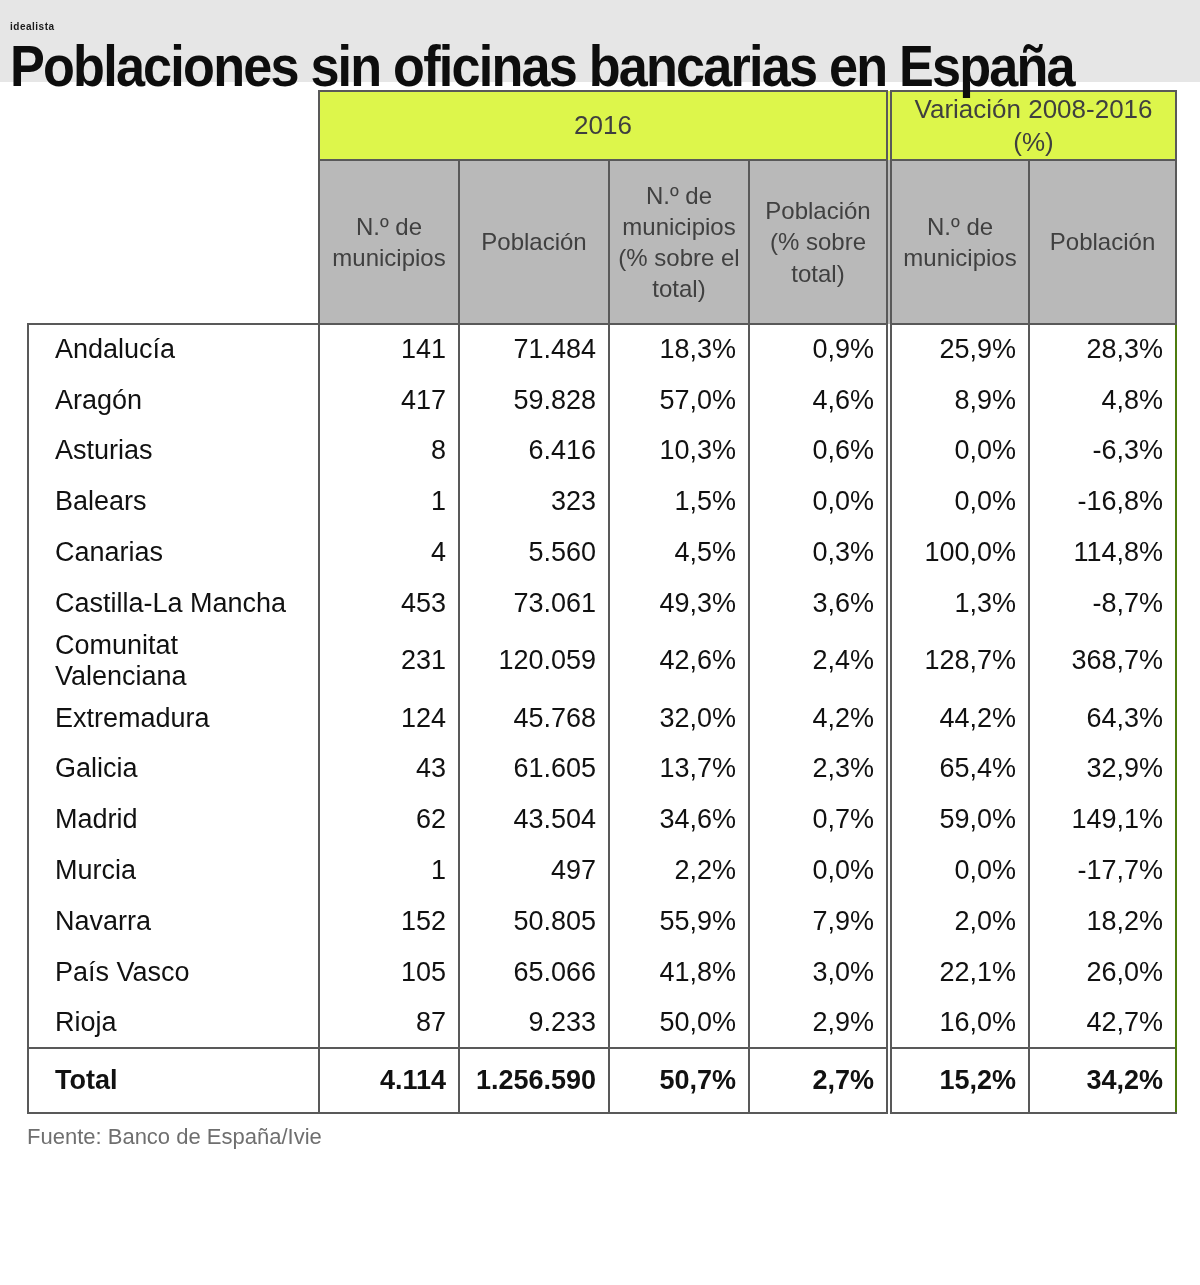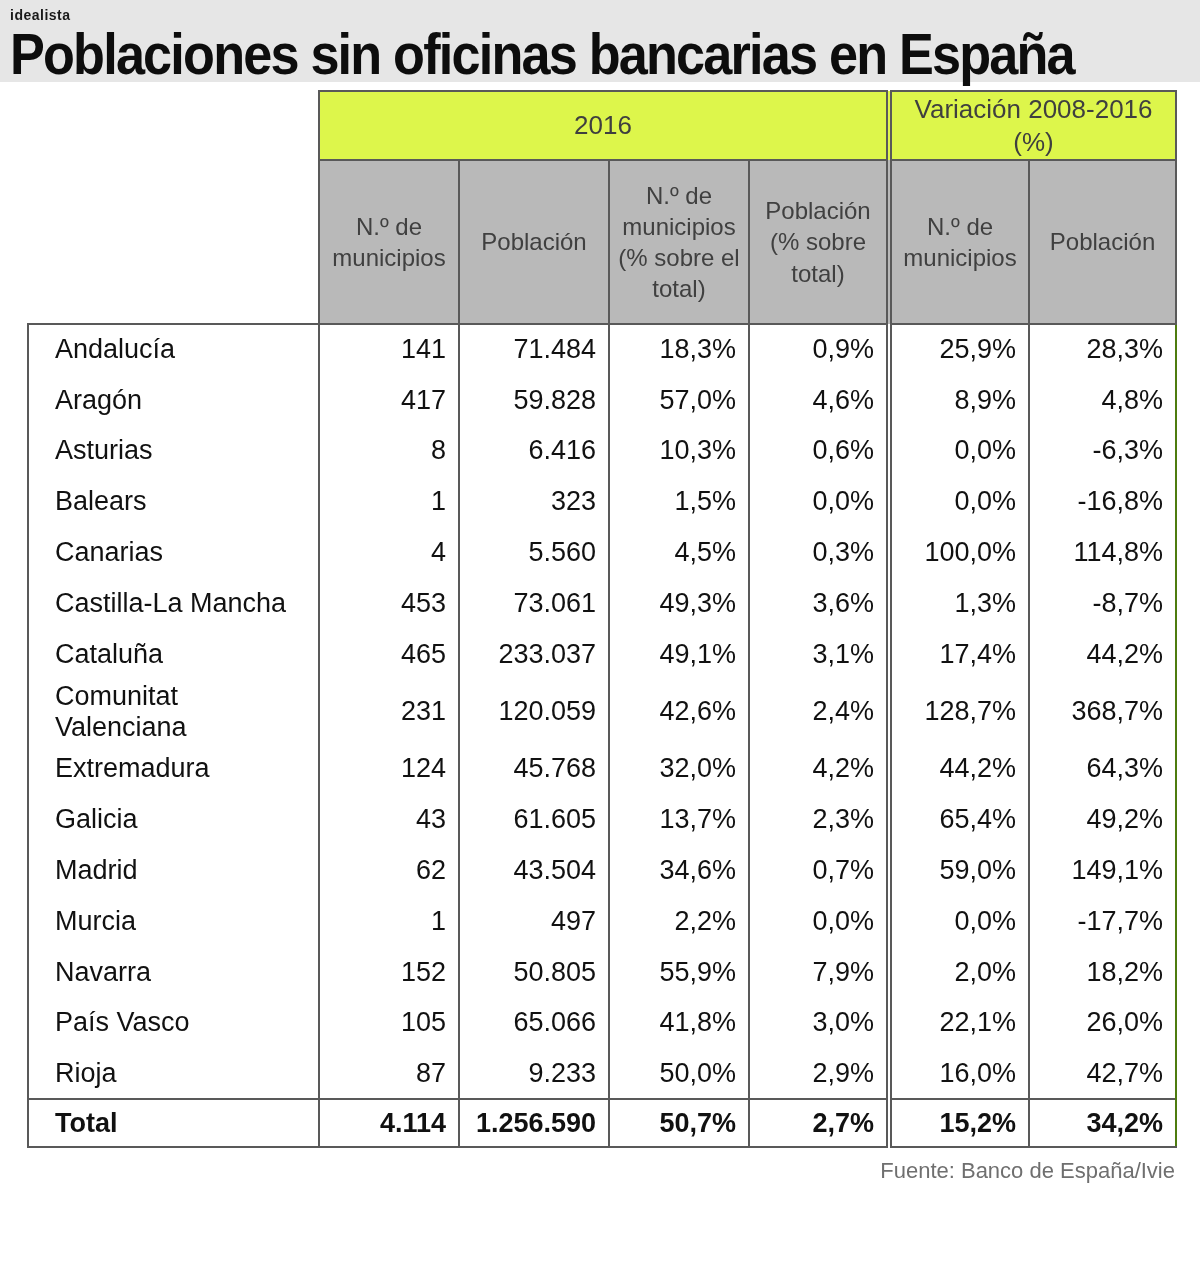--- a/index.html
+++ b/index.html
@@ -18,26 +18,26 @@
 
   
   .masthead {
     width: 1200px;
     height: 82px;
     background: #e6e6e6;
     box-sizing: border-box;
     padding-left: 10px;
   }
   .brand {
-    font-size: 14px;
+    font-size: 10px;
     font-weight: 700;
     color: #1a1a1a;
     letter-spacing: 0.5px;
     line-height: 16px;
-    padding-top: 7px;
+    padding-top: 19px;
   }
   .title {
     margin: 0;
     font-size: 58px;
     font-weight: 700;
     color: #0d0d0d;
     letter-spacing: -2px;
     line-height: 62px;
     white-space: nowrap;
     transform: scaleX(0.90);
@@ -105,32 +105,32 @@
     border-right: 2px solid #4d7c0f;
     margin-top: 44px;
   }
   tbody tr:first-child td {
     border-top: 2px solid #595959;
   }
   .total-row td {
     border-top: 2px solid #595959;
     border-bottom: 2px solid #595959;
     font-weight: 700;
-    height: 48px;
+    height: 65px;
   }
   
   .group-split {
     border-left: 6px double #595959 !important;
   }
 
   
   .source {
     width: 1148px;
     margin: 10px 0 0 27px;
-    text-align: right;
+    text-align: left;
     font-size: 22px;
     color: #6f6f6f;
   }
 </style>
 </head>
 <body>
 
 <div class="page">
 
   <header class="masthead">
@@ -213,29 +213,20 @@
         <tr class="body-row">
     <td class="region-cell">Castilla-La Mancha</td>
     <td class="num-cell">453</td>
     <td class="num-cell">73.061</td>
     <td class="num-cell">49,3%</td>
     <td class="num-cell">3,6%</td>
     <td class="num-cell group-split">1,3%</td>
     <td class="num-cell">-8,7%</td>
   </tr>
         <tr class="body-row">
-    <td class="region-cell">Cataluña</td>
-    <td class="num-cell">465</td>
-    <td class="num-cell">233.037</td>
-    <td class="num-cell">49,1%</td>
-    <td class="num-cell">3,1%</td>
-    <td class="num-cell group-split">17,4%</td>
-    <td class="num-cell">44,2%</td>
-  </tr>
-        <tr class="body-row">
     <td class="region-cell">Comunitat Valenciana</td>
     <td class="num-cell">231</td>
     <td class="num-cell">120.059</td>
     <td class="num-cell">42,6%</td>
     <td class="num-cell">2,4%</td>
     <td class="num-cell group-split">128,7%</td>
     <td class="num-cell">368,7%</td>
   </tr>
         <tr class="body-row">
     <td class="region-cell">Extremadura</td>
@@ -246,21 +237,21 @@
     <td class="num-cell group-split">44,2%</td>
     <td class="num-cell">64,3%</td>
   </tr>
         <tr class="body-row">
     <td class="region-cell">Galicia</td>
     <td class="num-cell">43</td>
     <td class="num-cell">61.605</td>
     <td class="num-cell">13,7%</td>
     <td class="num-cell">2,3%</td>
     <td class="num-cell group-split">65,4%</td>
-    <td class="num-cell">49,2%</td>
+    <td class="num-cell">32,9%</td>
   </tr>
         <tr class="body-row">
     <td class="region-cell">Madrid</td>
     <td class="num-cell">62</td>
     <td class="num-cell">43.504</td>
     <td class="num-cell">34,6%</td>
     <td class="num-cell">0,7%</td>
     <td class="num-cell group-split">59,0%</td>
     <td class="num-cell">149,1%</td>
   </tr>

